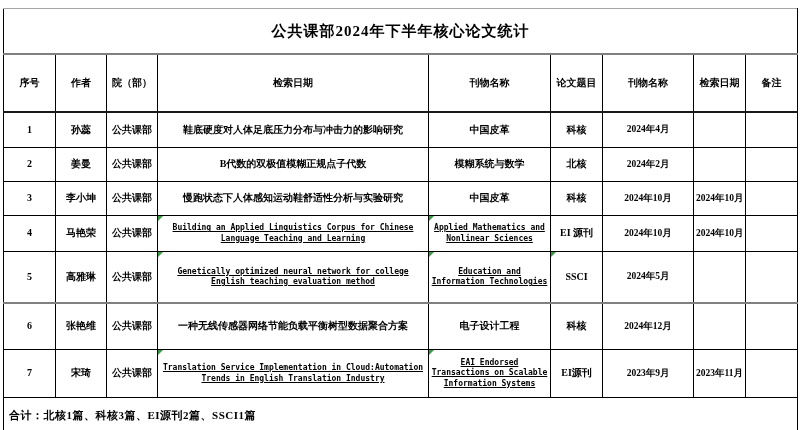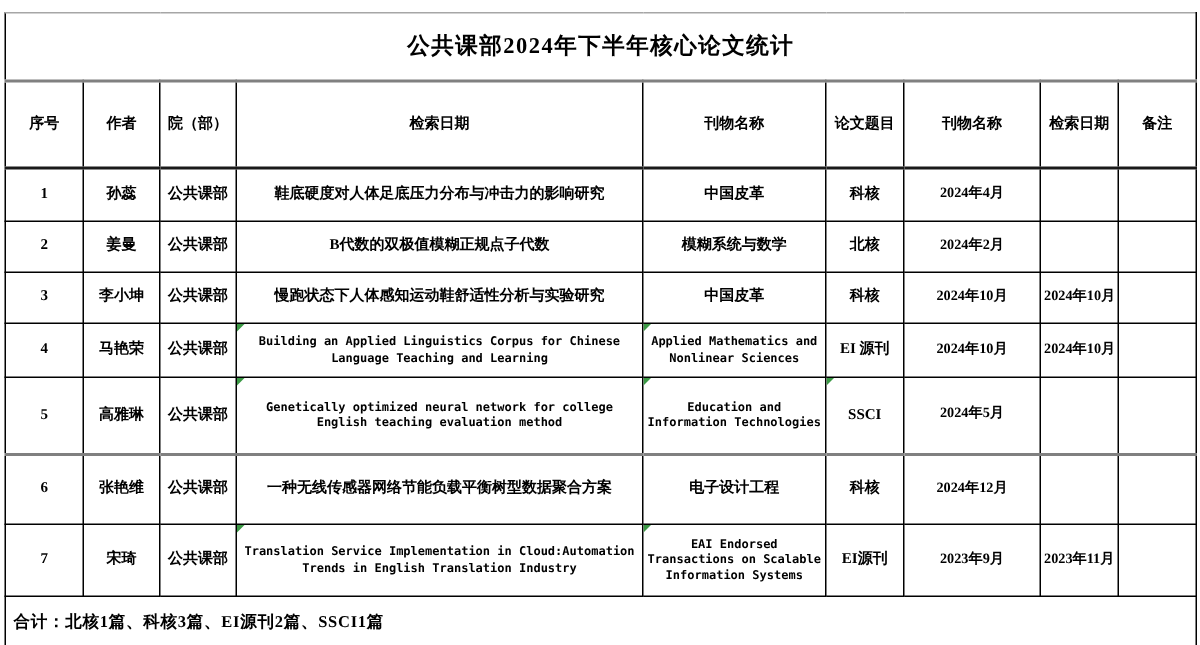--- a/index.html
+++ b/index.html
@@ -46,21 +46,21 @@
   tr.r5 td{height:48px}
   tr.r6 td{height:43px;border-top:2px solid #808080}
   tr.r7 td{height:45px}
   .footer-row td{
     border:1px solid #000;border-top:1px solid #000;
     text-align:left;font-size:11px;height:33px;
     padding-left:5px;letter-spacing:0.5px;
   }
   .en{
     font-family:"DejaVu Sans Mono","Liberation Mono",monospace;
-    font-size:8px;line-height:1.3;letter-spacing:0;
+    font-size:8px;line-height:1.3;letter-spacing:0;text-decoration:underline;
   }
   td.mk{position:relative}
   .mark{
     position:absolute;left:0;top:0;width:0;height:0;display:block;
     border-top:5px solid #3c9a46;border-right:5px solid transparent;
   }
   .date{font-size:9.5px;white-space:nowrap}
 </style>
 </head>
 <body>

